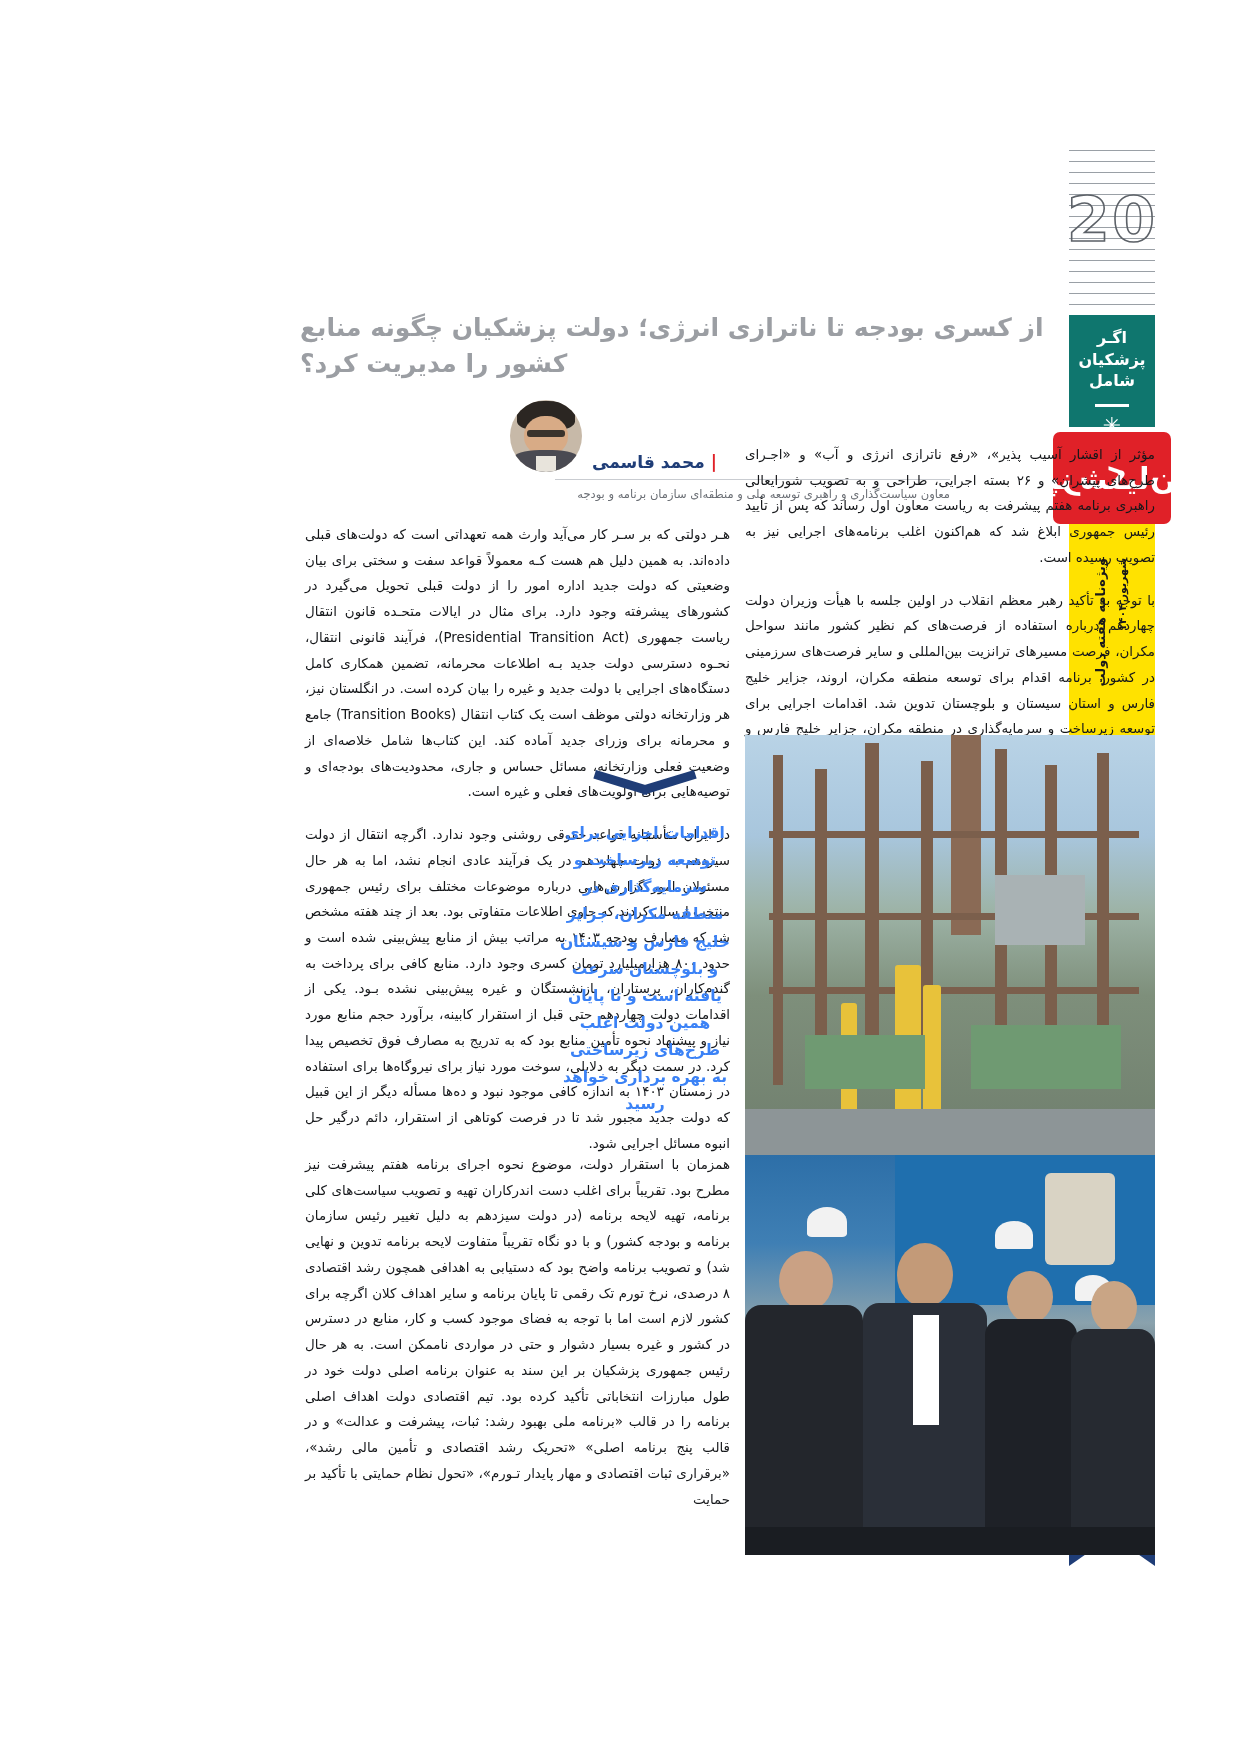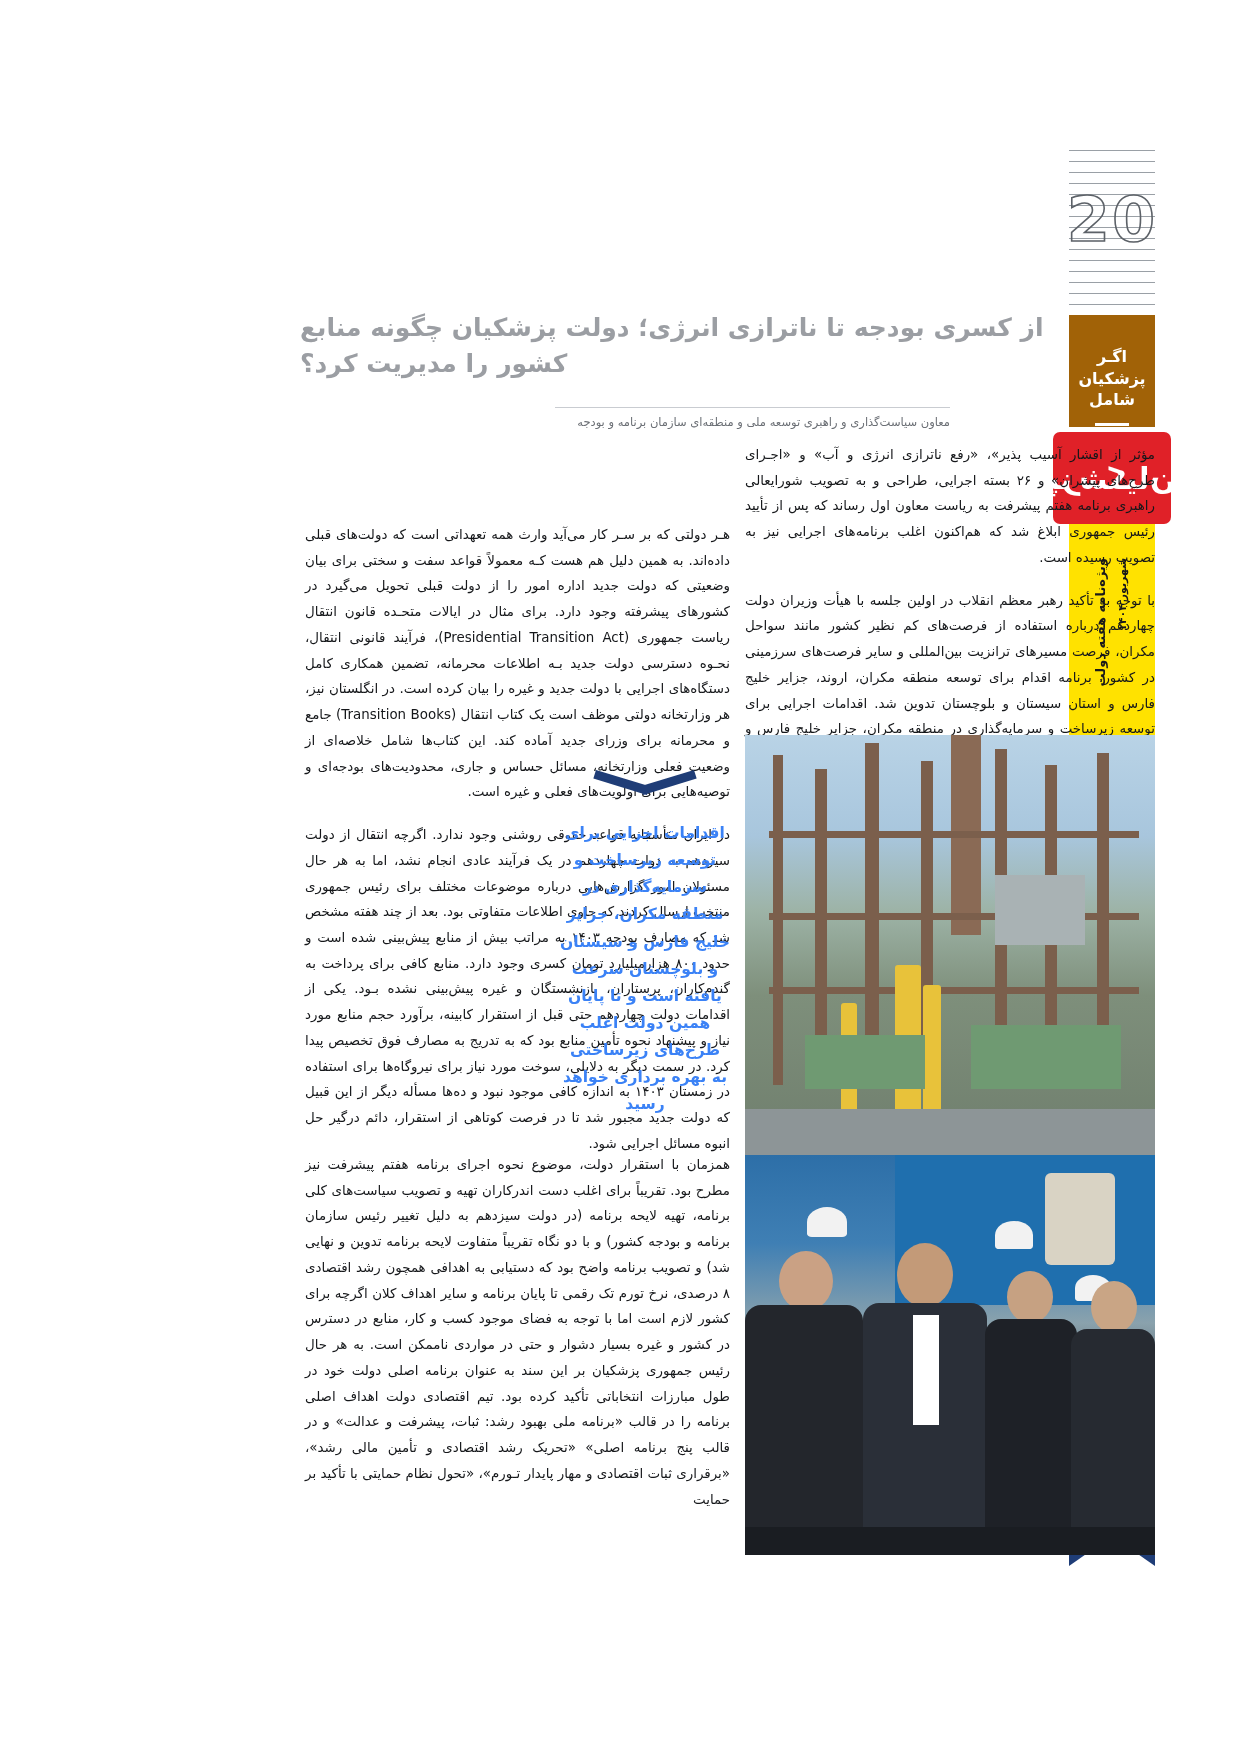--- a/index.html
+++ b/index.html
@@ -28,24 +28,24 @@
     position:absolute;top:36px;left:0;width:86px;height:68px;
     display:flex;align-items:center;justify-content:center;
     font-size:62px;font-weight:700;
     color:transparent;
     -webkit-text-stroke:1.6px #5d6268;
     line-height:1;
     letter-spacing:2px;
   }
   .rail-blue{
     position:absolute;top:165px;left:0;width:86px;height:145px;
-    background:#a16207;
+    background:#0f766e;
     color:#ffffff;
     text-align:center;
-    padding-top:31px;
+    padding-top:12px;
     box-sizing:border-box;
   }
   .rail-blue .ttl{
     font-size:16px;font-weight:700;line-height:1.35;
     letter-spacing:0.5px;
   }
   .rail-blue .rule{
     width:34px;height:3px;background:#ffffff;
     margin:12px auto 8px auto;
   }
@@ -247,20 +247,34 @@
       <div class="vtext small">شهریور ۱۴۰۴</div>
     </div>
 
     <div class="rail-grey"></div>
     <div class="rail-arrow"></div>
   </div>
 
   <div class="subhead">از کسری بودجه تا ناترازی انرژی؛ دولت پزشکیان چگونه منابع کشور را مدیریت کرد؟</div>
 
   <div class="byline">
+    <div class="byline-row">
+      <div class="avatar">
+        <div class="hair"></div>
+          <div class="face"></div>
+          <div class="glass"></div>
+        <div class="body"></div>
+          <div class="shirt"></div>
+      </div>
+      <div class="byline-txt">
+        <div class="author">
+          <span class="brk">|</span><span>محمد قاسمی</span>
+        </div>
+      </div>
+    </div>
     <div class="divider-line"></div>
     <div class="role">معاون سیاست‌گذاری و راهبری توسعه ملی و منطقه‌ای سازمان برنامه و بودجه</div>
   </div>
 
   <div class="col col-right">
     <p>مؤثر از اقشار آسیب پذیر»، «رفع ناترازی انرژی و آب» و «اجـرای طرح‌های پیشران» و ۲۶ بسته اجرایی، طراحی و به تصویب شورایعالی راهبری برنامه هفتم پیشرفت به ریاست معاون اول رساند که پس از تأیید رئیس جمهوری ابلاغ شد که هم‌اکنون اغلب برنامه‌های اجرایی نیز به تصویب رسیده است.</p>
     <p>با توجه به تأکید رهبر معظم انقلاب در اولین جلسه با هیأت وزیران دولت چهاردهم درباره استفاده از فرصت‌های کم نظیر کشور مانند سواحل مکران، فرصت مسیرهای ترانزیت بین‌المللی و سایر فرصت‌های سرزمینی در کشور، برنامه اقدام برای توسعه منطقه مکران، اروند، جزایر خلیج فارس و استان سیستان و بلوچستان تدوین شد. اقدامات اجرایی برای توسعه زیرساخت و سرمایه‌گذاری در منطقه مکران، جزایر خلیج فارس و سیستان و بلوچستان مبتنی بر برنامه فوق و با کمک بخش خصوصی سرعت یافته است و تا پایان همین دولت اغلب طرح‌های زیرساختی به بهره برداری خواهد رسید. درباره منطقه اروند و استان خوزستان اقدامات اجرایی در مرحله طراحی و تصویب است. همچنین مبتنی بر این برنامه‌ها،</p>
   </div>
 
   <div class="col col-mid">

